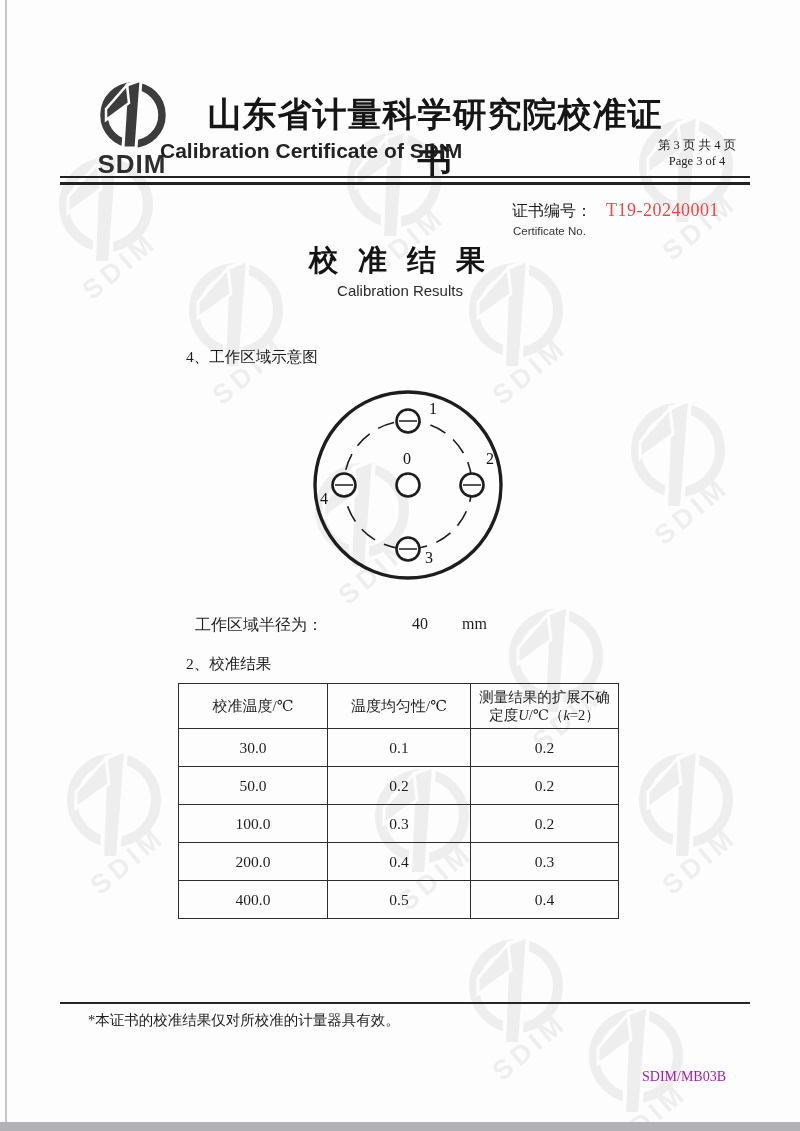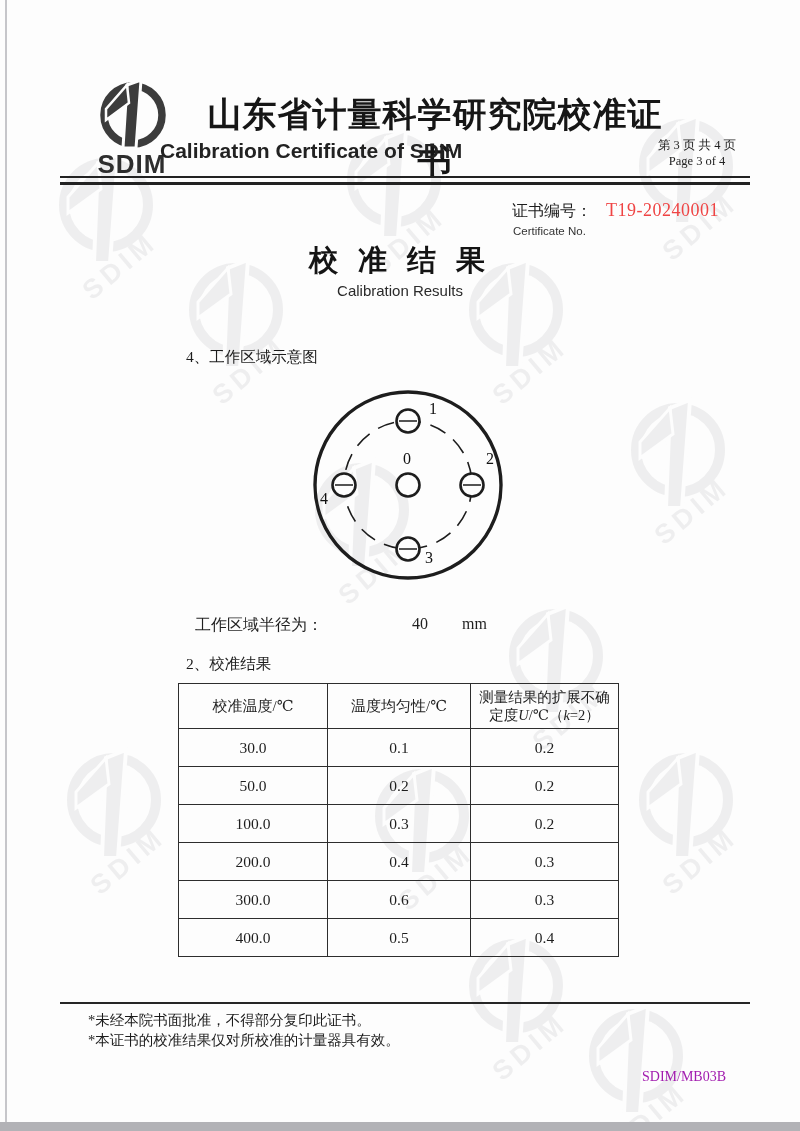--- a/index.html
+++ b/index.html
@@ -253,35 +253,29 @@
             <td>100.0</td>
             <td>0.3</td>
             <td>0.2</td>
           </tr>
       <tr>
             <td>200.0</td>
             <td>0.4</td>
             <td>0.3</td>
           </tr>
       <tr>
-            <td>300.0</td>
-            <td>0.6</td>
-            <td>0.3</td>
-          </tr>
-      <tr>
             <td>400.0</td>
             <td>0.5</td>
             <td>0.4</td>
           </tr>
     </tbody>
       </table>
 
     <div class="abs rule-footer"></div>
     <div class="abs notes">
-      <div>*未经本院书面批准，不得部分复印此证书。</div>
       <div>*本证书的校准结果仅对所校准的计量器具有效。</div>
     </div>
     <div class="abs form-no">SDIM/MB03B</div>
   </div>
 
   <div class="scan-left"></div>
   <div class="scan-bottom"></div>
 </div>
 
 </body></html>

